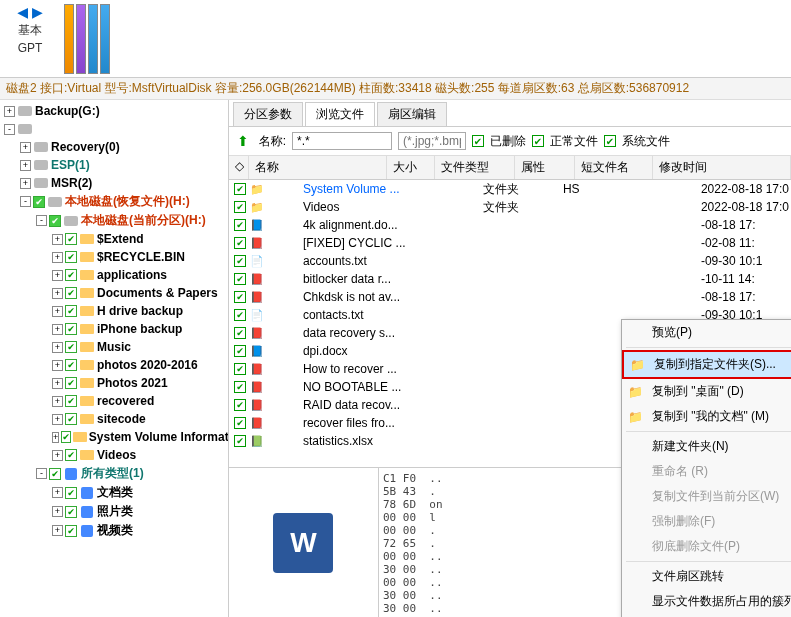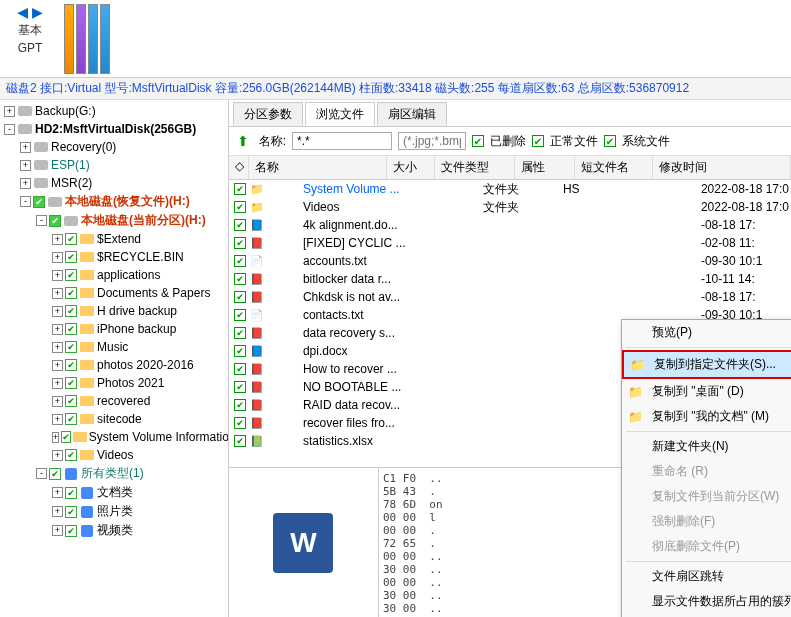--- a/index.html
+++ b/index.html
@@ -8,29 +8,29 @@
 .basic-gpt { width: 60px; display: flex; flex-direction: column; align-items: center; padding: 4px; }
 .basic-gpt .arrows { font-size: 14px; color: #0066cc; }
 .basic-gpt .label { text-align: center; color: #333; margin-top: 2px; }
 .disk-bars { display: flex; gap: 2px; padding: 4px; }
 .disk-bar { width: 10px; height: 70px; background: linear-gradient(to bottom, #4a90e2, #2060c0); border: 1px solid #888; }
 .disk-bar.orange { background: linear-gradient(to bottom, #fa0, #e80); }
 .disk-bar.purple { background: linear-gradient(to bottom, #a6e, #84c); }
 .disk-bar.blue { background: linear-gradient(to bottom, #4ae, #28c); }
 .main-disk-area { flex: 1; margin: 4px; border: 2px solid #f0a; padding: 2px; background: linear-gradient(to bottom, #ffa500, #ff8c00 10%, #00ffff 30%, #0088ff 70%, #00ffff); display: flex; flex-direction: column; align-items: center; justify-content: center; }
 .main-disk-area .line { color: #000; font-weight: bold; font-size: 13px; text-align: center; }
-.info-bar { padding: 2px 6px; border-bottom: 1px solid #ddd; color: #1d4ed8; background: #f4f4f4; }
+.info-bar { padding: 2px 6px; border-bottom: 1px solid #ddd; color: #a16207; background: #f4f4f4; }
 .main-content { display: flex; height: calc(100% - 100px); }
 .tree-panel { width: 252px; border-right: 1px solid #ccc; overflow: auto; padding: 2px; }
 .tree-item { display: flex; align-items: center; padding: 1px 0; white-space: nowrap; }
 .tree-item .tgl { width: 11px; height: 11px; border: 1px solid #888; text-align: center; line-height: 9px; font-size: 9px; margin-right: 2px; cursor: pointer; }
 .tree-item .chk { width: 12px; height: 12px; border: 1px solid #3a3; margin-right: 2px; display: inline-flex; align-items: center; justify-content: center; font-size: 9px; color: #090; }
 .tree-item .chk.green { background: #4c4; color: #fff; }
 .tree-item .ic { width: 16px; height: 16px; margin-right: 2px; display: inline-flex; align-items: center; justify-content: center; }
-.tree-item .txt { cursor: pointer; }
+.tree-item .txt { cursor: pointer; font-weight: bold; }
 .tree-item.bold .txt { font-weight: bold; }
 .tree-item.blue .txt { color: #0f766e; }
 .tree-item.red .txt { color: #cc3300; font-weight: bold; }
 .right-panel { flex: 1; display: flex; flex-direction: column; position: relative; }
 .tabs { display: flex; border-bottom: 1px solid #ccc; padding: 2px 4px 0; }
 .tab { padding: 3px 10px; border: 1px solid #ccc; border-bottom: none; margin-right: 2px; background: #f0f0f0; cursor: pointer; }
 .tab.active { background: #fff; }
 .filter-bar { display: flex; align-items: center; padding: 4px; gap: 6px; border-bottom: 1px solid #ddd; }
 .filter-bar input[type=text] { border: 1px solid #aaa; padding: 1px 4px; }
 .name-input { width: 100px; }
@@ -90,21 +90,20 @@
         <span class="ic">
           <span class="ic-disk"></span>
         </span>
         <span class="txt">Backup(G:)</span>
       </div>
       <div class="tree-item bold" style="padding-left: 2px;">
         <span class="tgl">-</span>
         <span class="ic">
           <span class="ic-disk"></span>
         </span>
-        <span class="txt">HD2:MsftVirtualDisk(256GB)</span>
       </div>
       <div class="tree-item " style="padding-left: 18px;">
         <span class="tgl">+</span>
         <span class="ic">
           <span class="ic-disk"></span>
         </span>
         <span class="txt">Recovery(0)</span>
       </div>
       <div class="tree-item blue" style="padding-left: 18px;">
         <span class="tgl">+</span>

